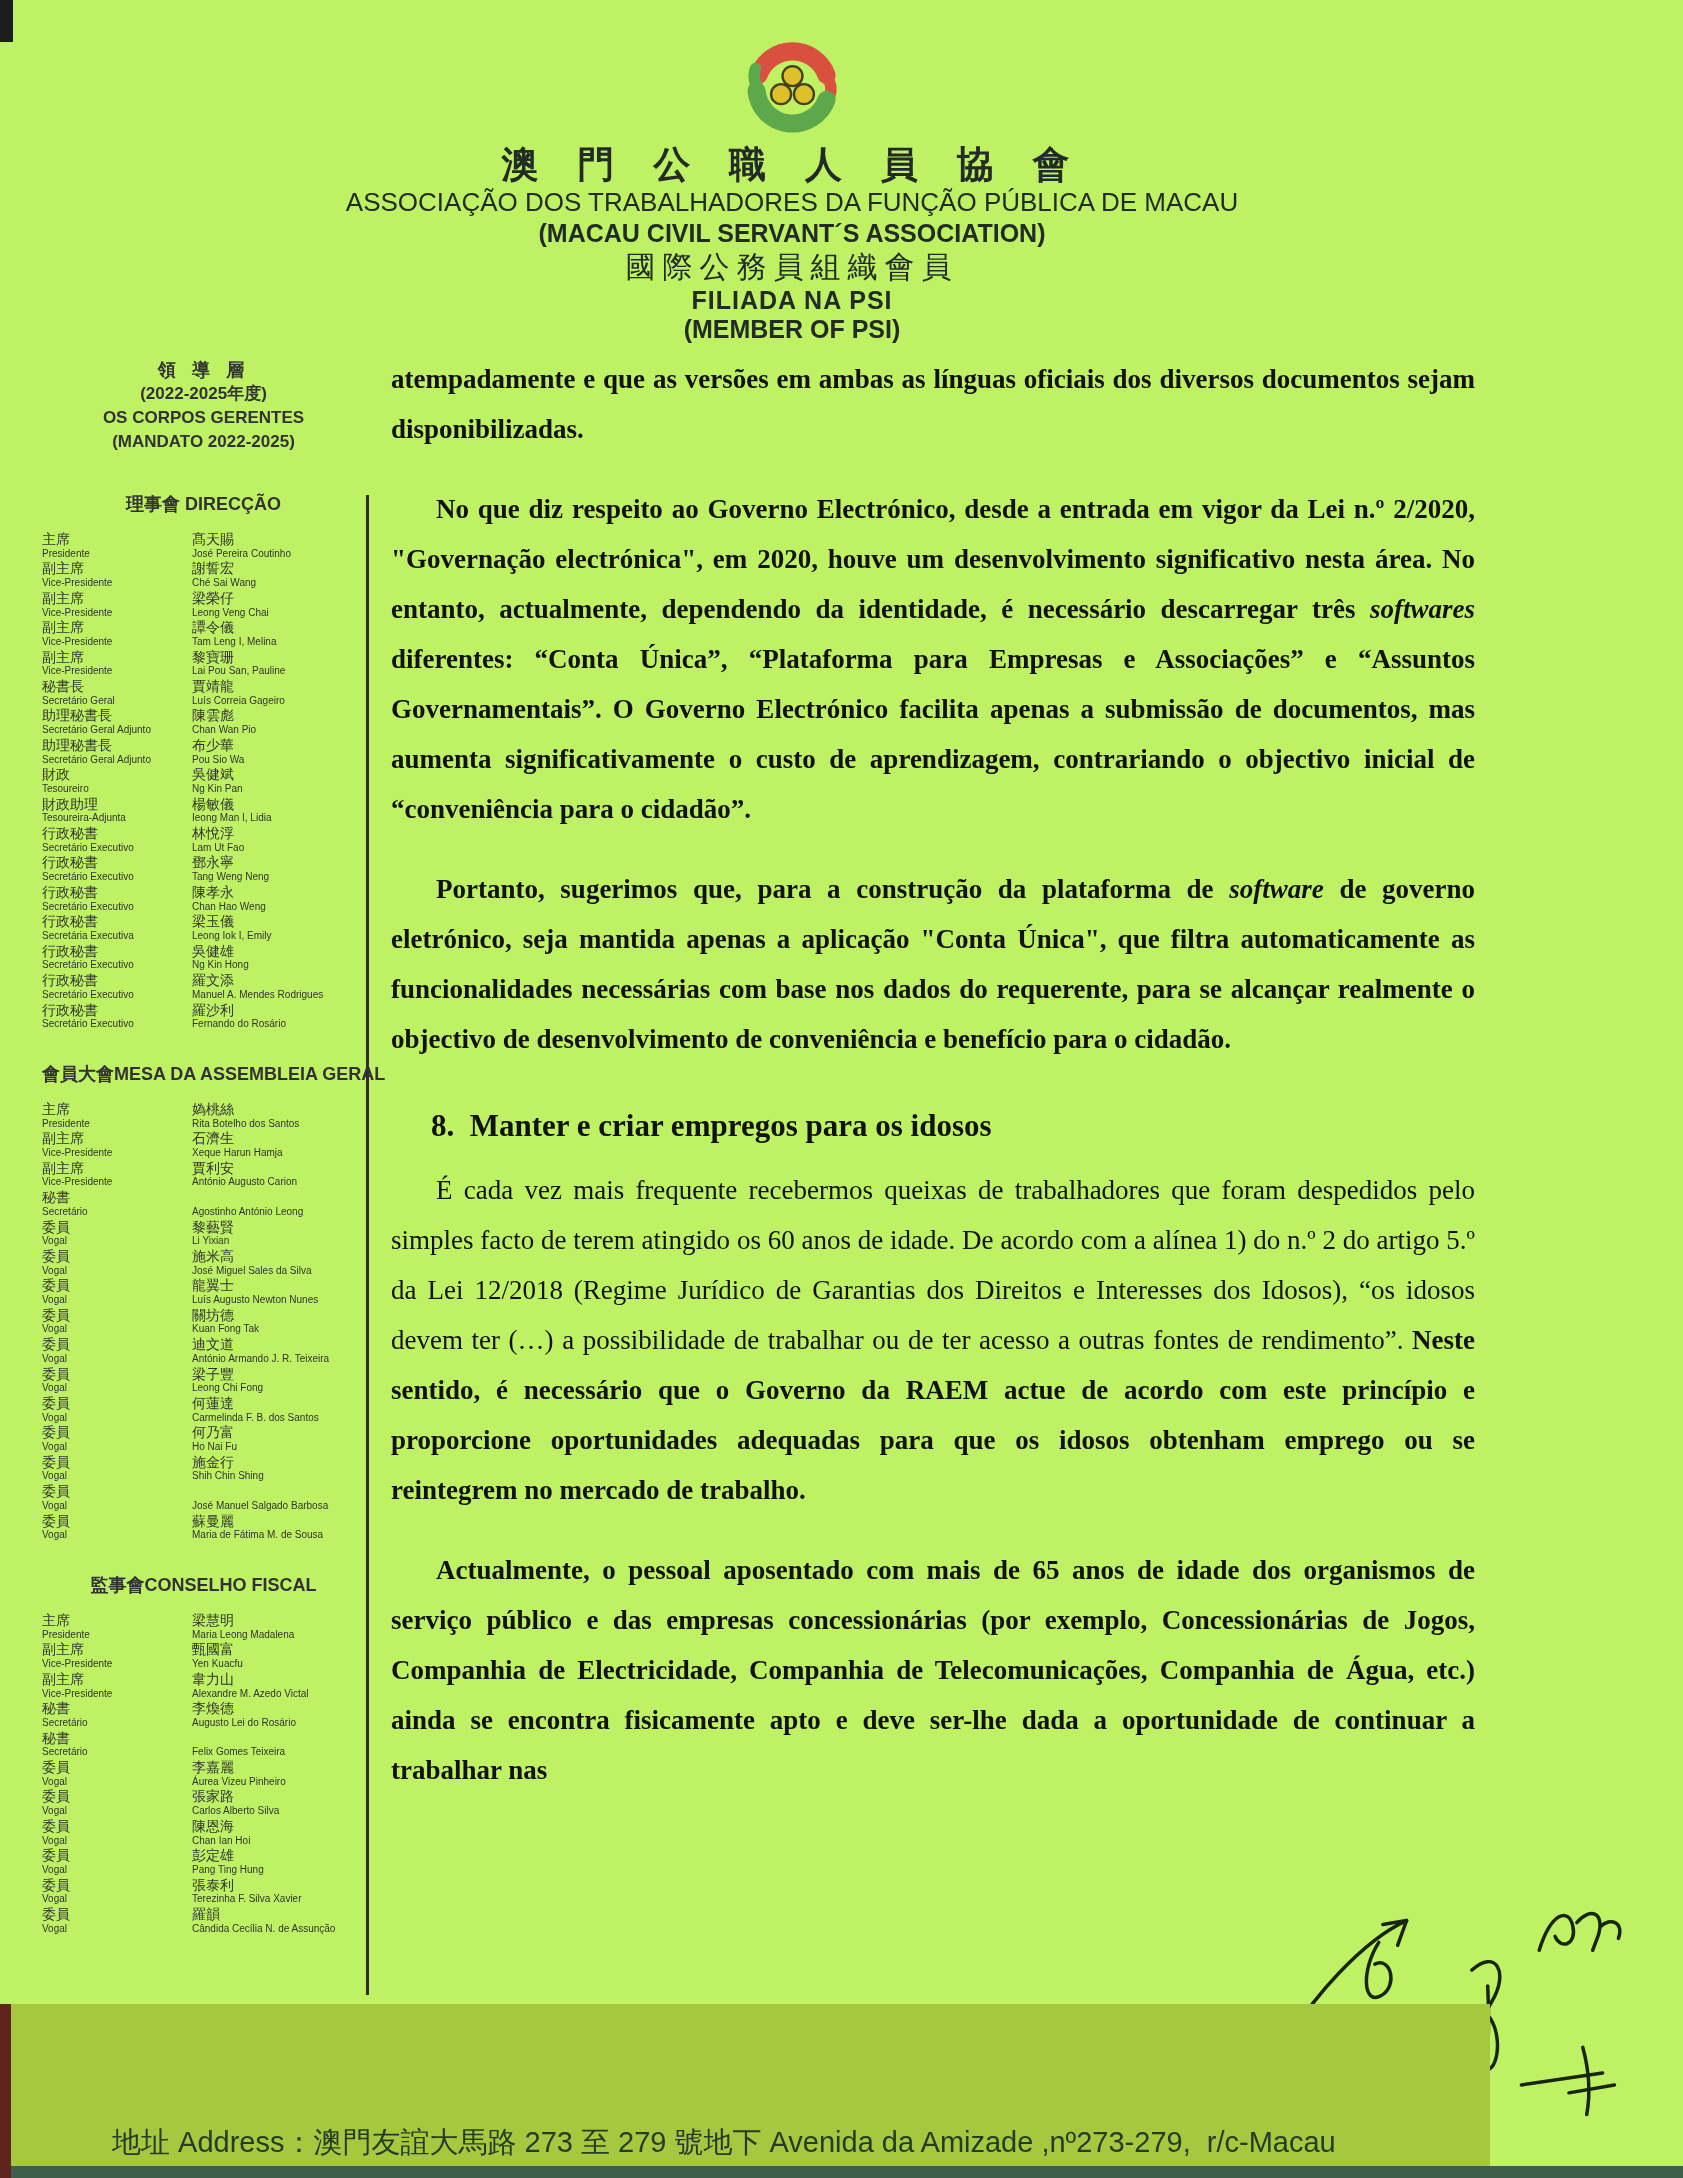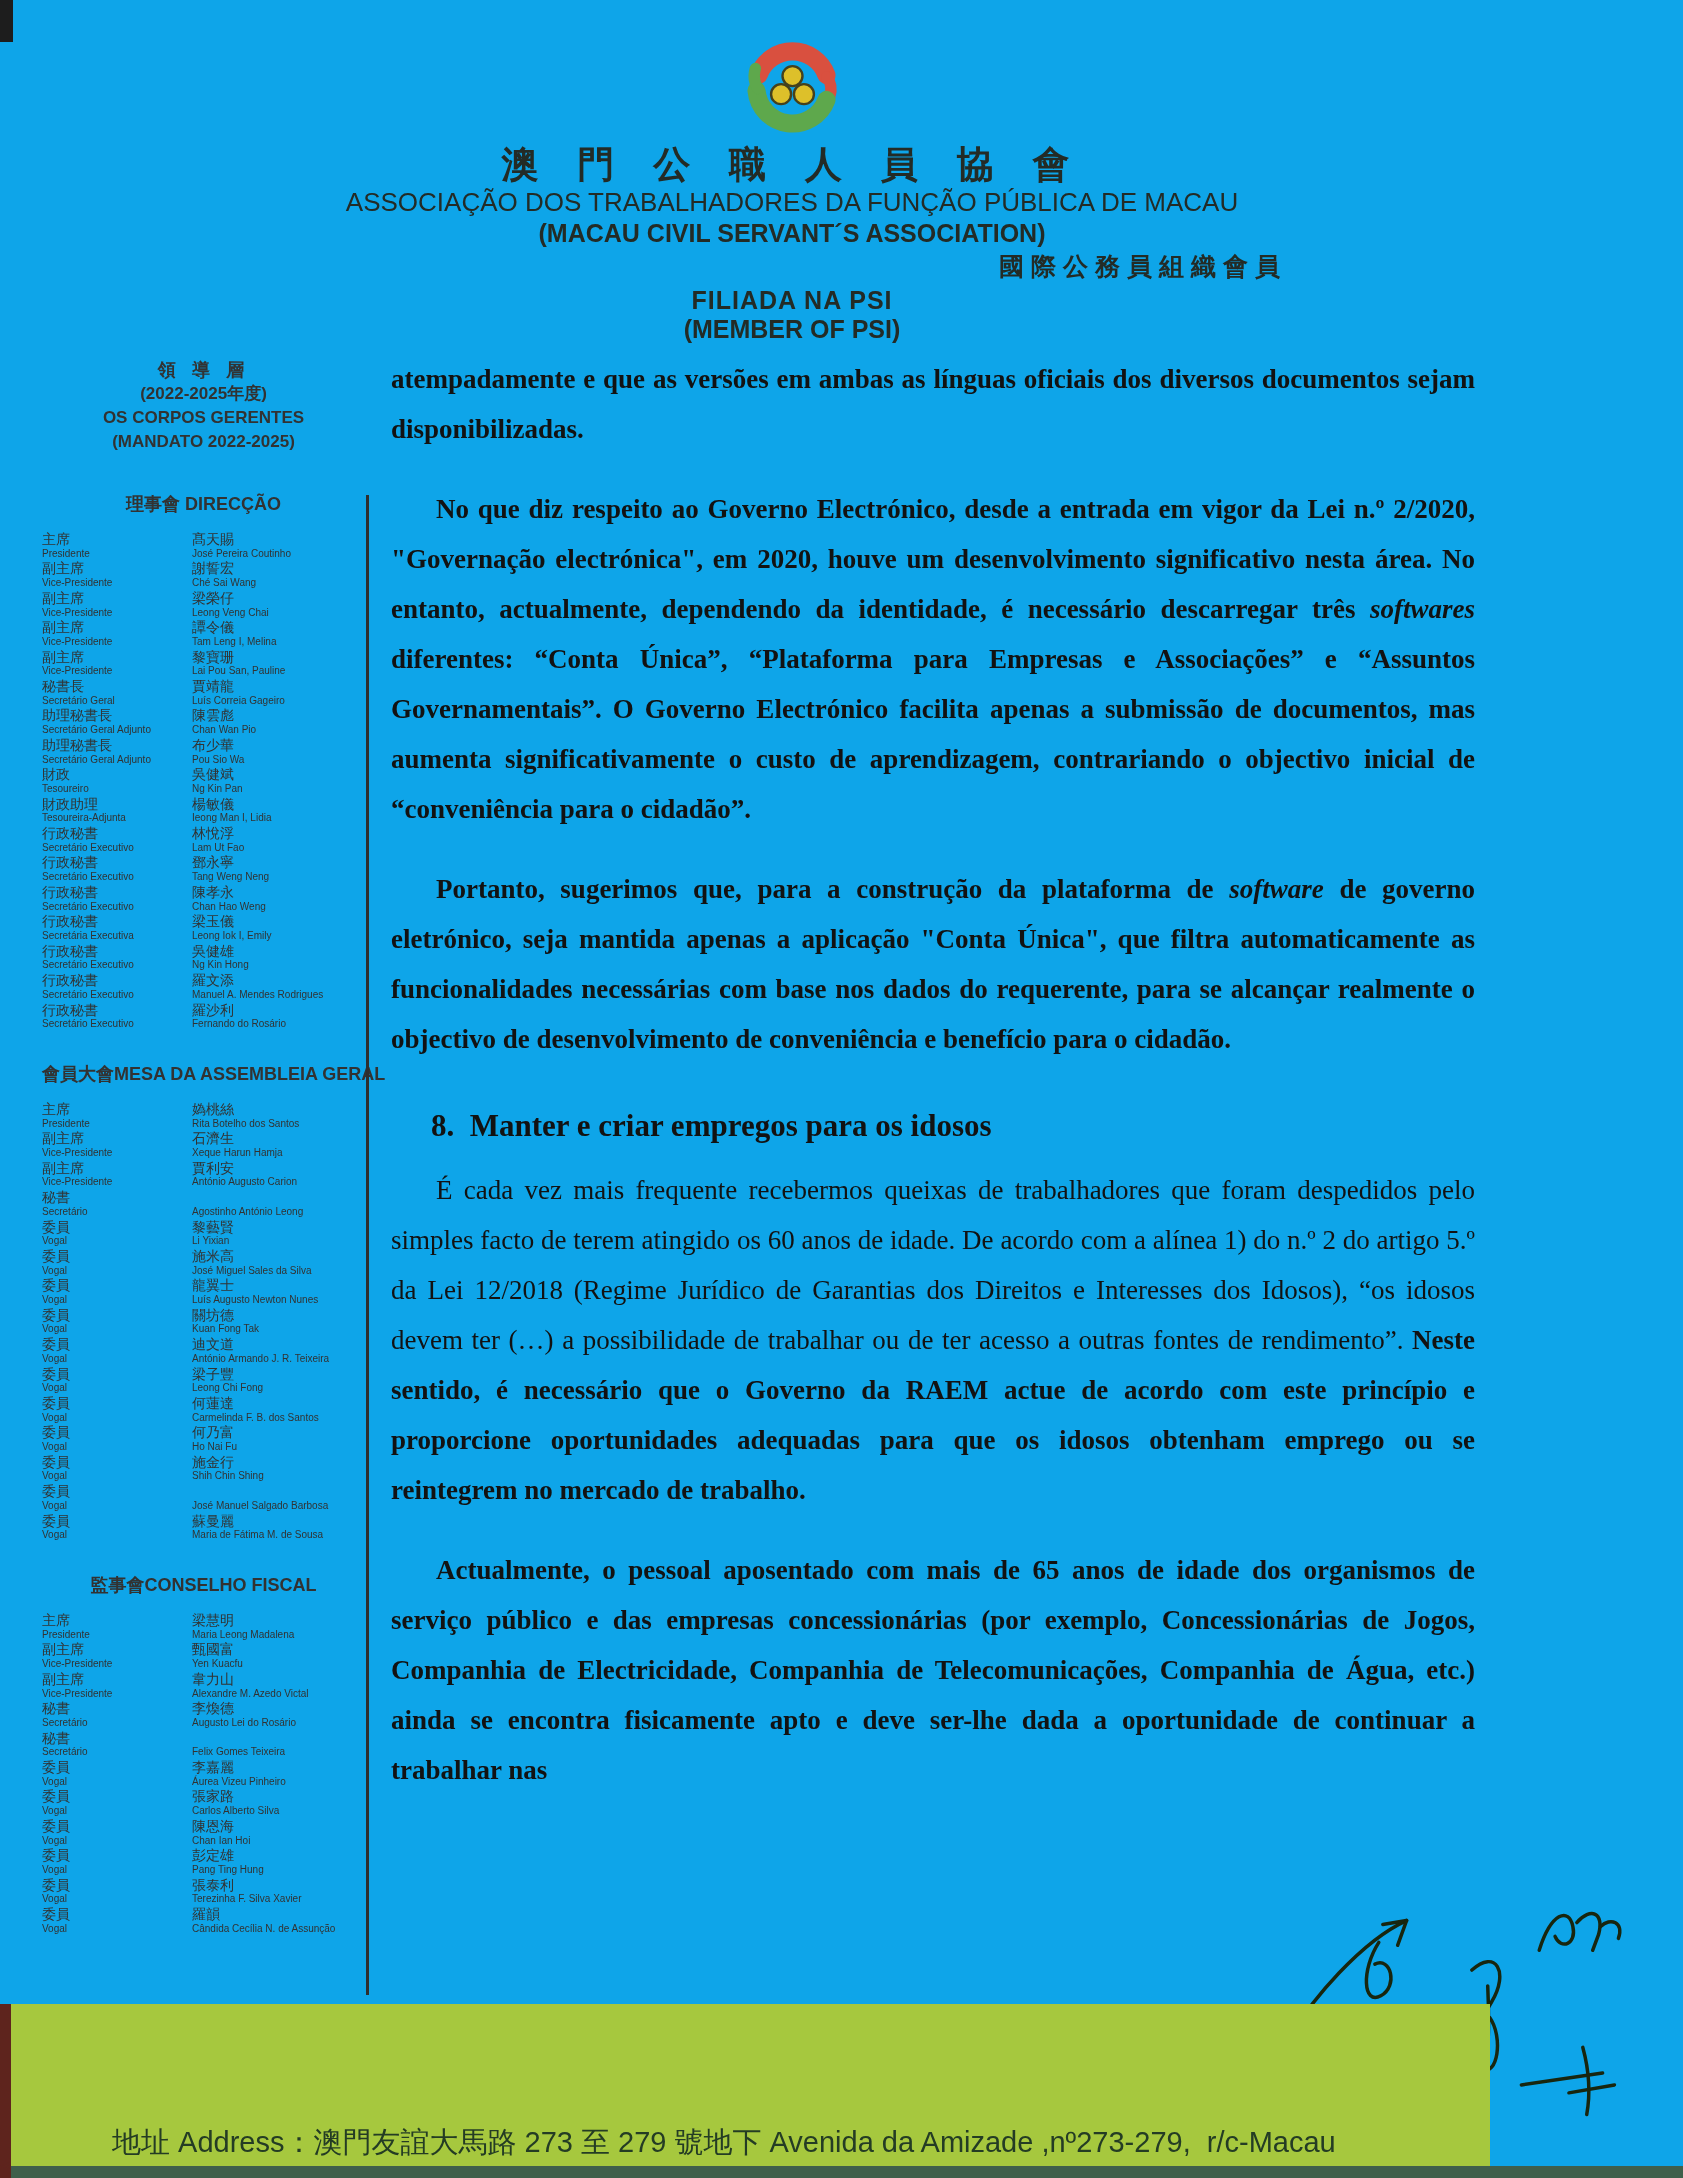--- a/index.html
+++ b/index.html
@@ -1,25 +1,25 @@
 <!DOCTYPE html>
 <html><head>
 <meta charset="utf-8">
 <style>
   html,body{margin:0;padding:0;background:#e8e8e4;}
-  .page{position:relative;width:1683px;height:2178px;background:#0ea5e9;margin:0 auto;
+  .page{position:relative;width:1683px;height:2178px;background:#bef264;margin:0 auto;
         font-family:"Liberation Sans",sans-serif;overflow:hidden;}
 
   
   .letterhead{position:absolute;left:297px;top:38px;width:990px;text-align:center;color:#232b26;}
   .logo{display:block;margin:0 auto 6px auto;}
   .t-zh{font-size:37px;font-weight:bold;letter-spacing:13px;line-height:44px;font-family:"DejaVu Sans",sans-serif;}
   .t-pt{font-size:26px;font-weight:normal;line-height:31px;}
   .t-en{font-size:25px;font-weight:bold;line-height:30px;}
-  .m-zh{font-size:25px;font-weight:bold;letter-spacing:7px;line-height:38px;font-family:"DejaVu Sans",sans-serif;text-align:right;}
+  .m-zh{font-size:30px;font-weight:normal;letter-spacing:7px;line-height:38px;font-family:"DejaVu Sans",sans-serif;}
   .m-pt{font-size:25px;font-weight:bold;line-height:29px;letter-spacing:1px;}
   .m-en{font-size:25px;font-weight:bold;line-height:29px;}
 
   
   .sidebar{position:absolute;left:42px;top:358px;width:323px;color:#323232;}
   .sb-head{text-align:center;font-weight:bold;font-size:17px;line-height:24px;}
   .sb-head .zh{font-size:18px;letter-spacing:5px;font-family:"DejaVu Sans",sans-serif;}
   .sb-title{text-align:center;font-weight:bold;font-size:18px;line-height:24px;white-space:nowrap;}
   .sb-title.first{margin-top:38px;}
   .sb-title.later{margin-top:30px;}

